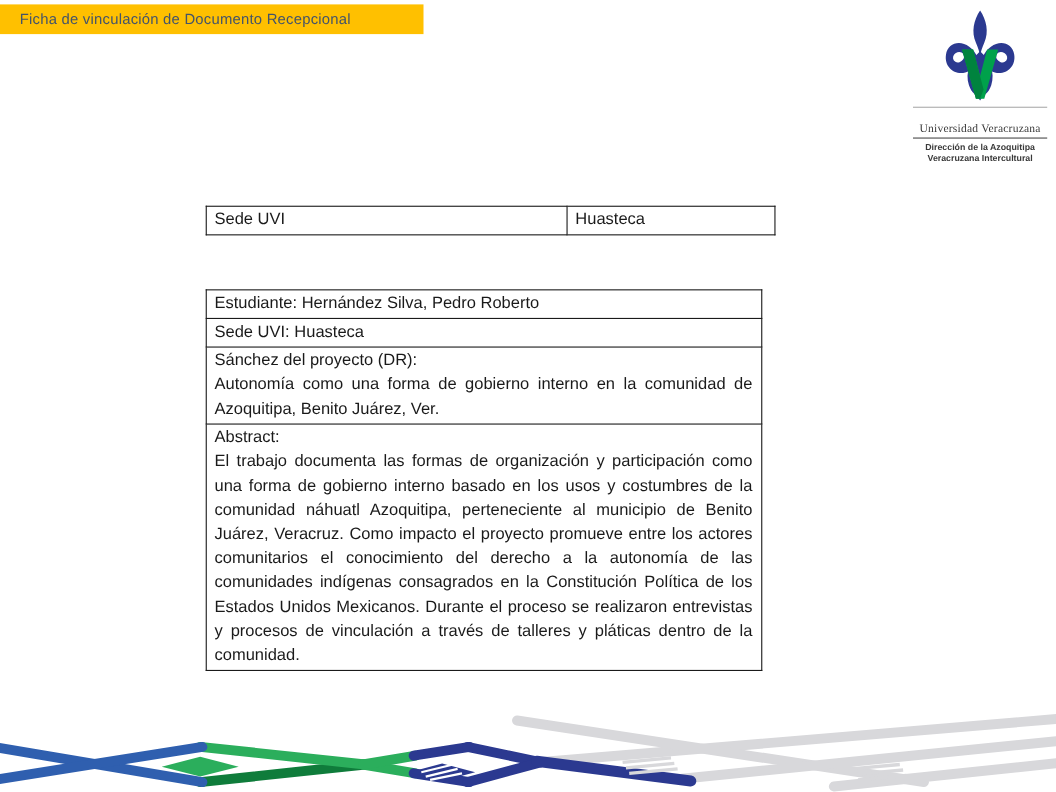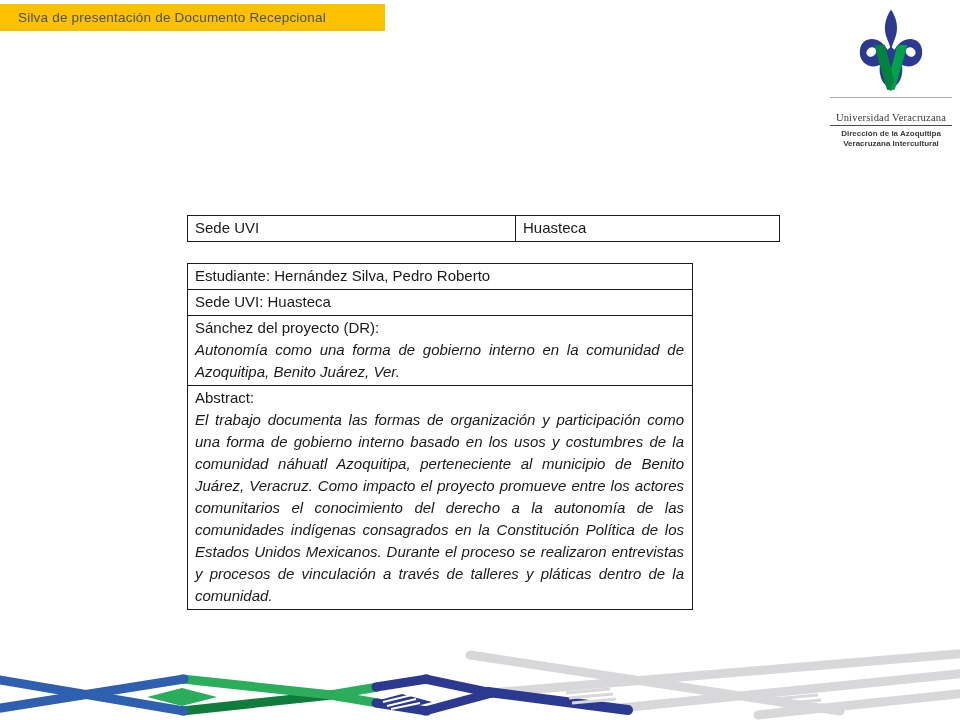--- a/index.html
+++ b/index.html
@@ -30,34 +30,34 @@
     padding:14px 0 2px; margin:1px 2px 3px; white-space:nowrap; letter-spacing:.2px;
   }
   .logo-sub{font-size:8px; font-weight:bold; color:#3A3A3A; line-height:10px;}
   
   table{border-collapse:collapse; table-layout:fixed;}
   td{
     border:1.6px solid var(--table-ink); color:var(--table-ink);
     font-size:15px; line-height:22px; padding:1px 8px 2px 7px;
     vertical-align:top; overflow:hidden;
   }
-  .info-table{position:absolute; left:187px; top:215px; width:593px;}
+  .info-table{position:absolute; left:187px; top:187px; width:518px;}
   .info-table td{height:21px; white-space:nowrap;}
   .detail-table{position:absolute; left:187px; top:263px; width:506px;}
   .detail-table .oneline{height:21px; white-space:nowrap;}
-  .para{text-align:justify;font-style:italic;}
+  .para{text-align:justify;}
   
   .footer-ribbons{position:absolute; left:0; top:645px; width:960px; height:75px;}
 </style>
 </head>
 <body>
 
 <div id="slide">
 
-  <div class="banner">Silva de presentación de Documento Recepcional</div>
+  <div class="banner">Ficha de vinculación de Documento Recepcional</div>
 
   <div class="logo">
     <svg class="logo-emblem" width="76" height="88" viewBox="0 0 120 114" preserveAspectRatio="none">
 
       <path d="M60,2 C51,13 47,27 54,40 C57,46 59,50 60,56 C61,50 63,46 66,40 C73,27 69,13 60,2 Z" style="fill:var(--logo-blue)"></path>
 
       <path d="M57,58 C44,34 14,36 11,54 C8,70 27,81 45,73 C51,70 55,65 57,58 Z" style="fill:var(--logo-blue)"></path>
       <ellipse cx="29" cy="57" rx="8" ry="6" transform="rotate(-14 29 57)" fill="#FFFFFF"></ellipse>
 
       <path d="M63,58 C76,34 106,36 109,54 C112,70 93,81 75,73 C69,70 65,65 63,58 Z" style="fill:var(--logo-blue)"></path>

